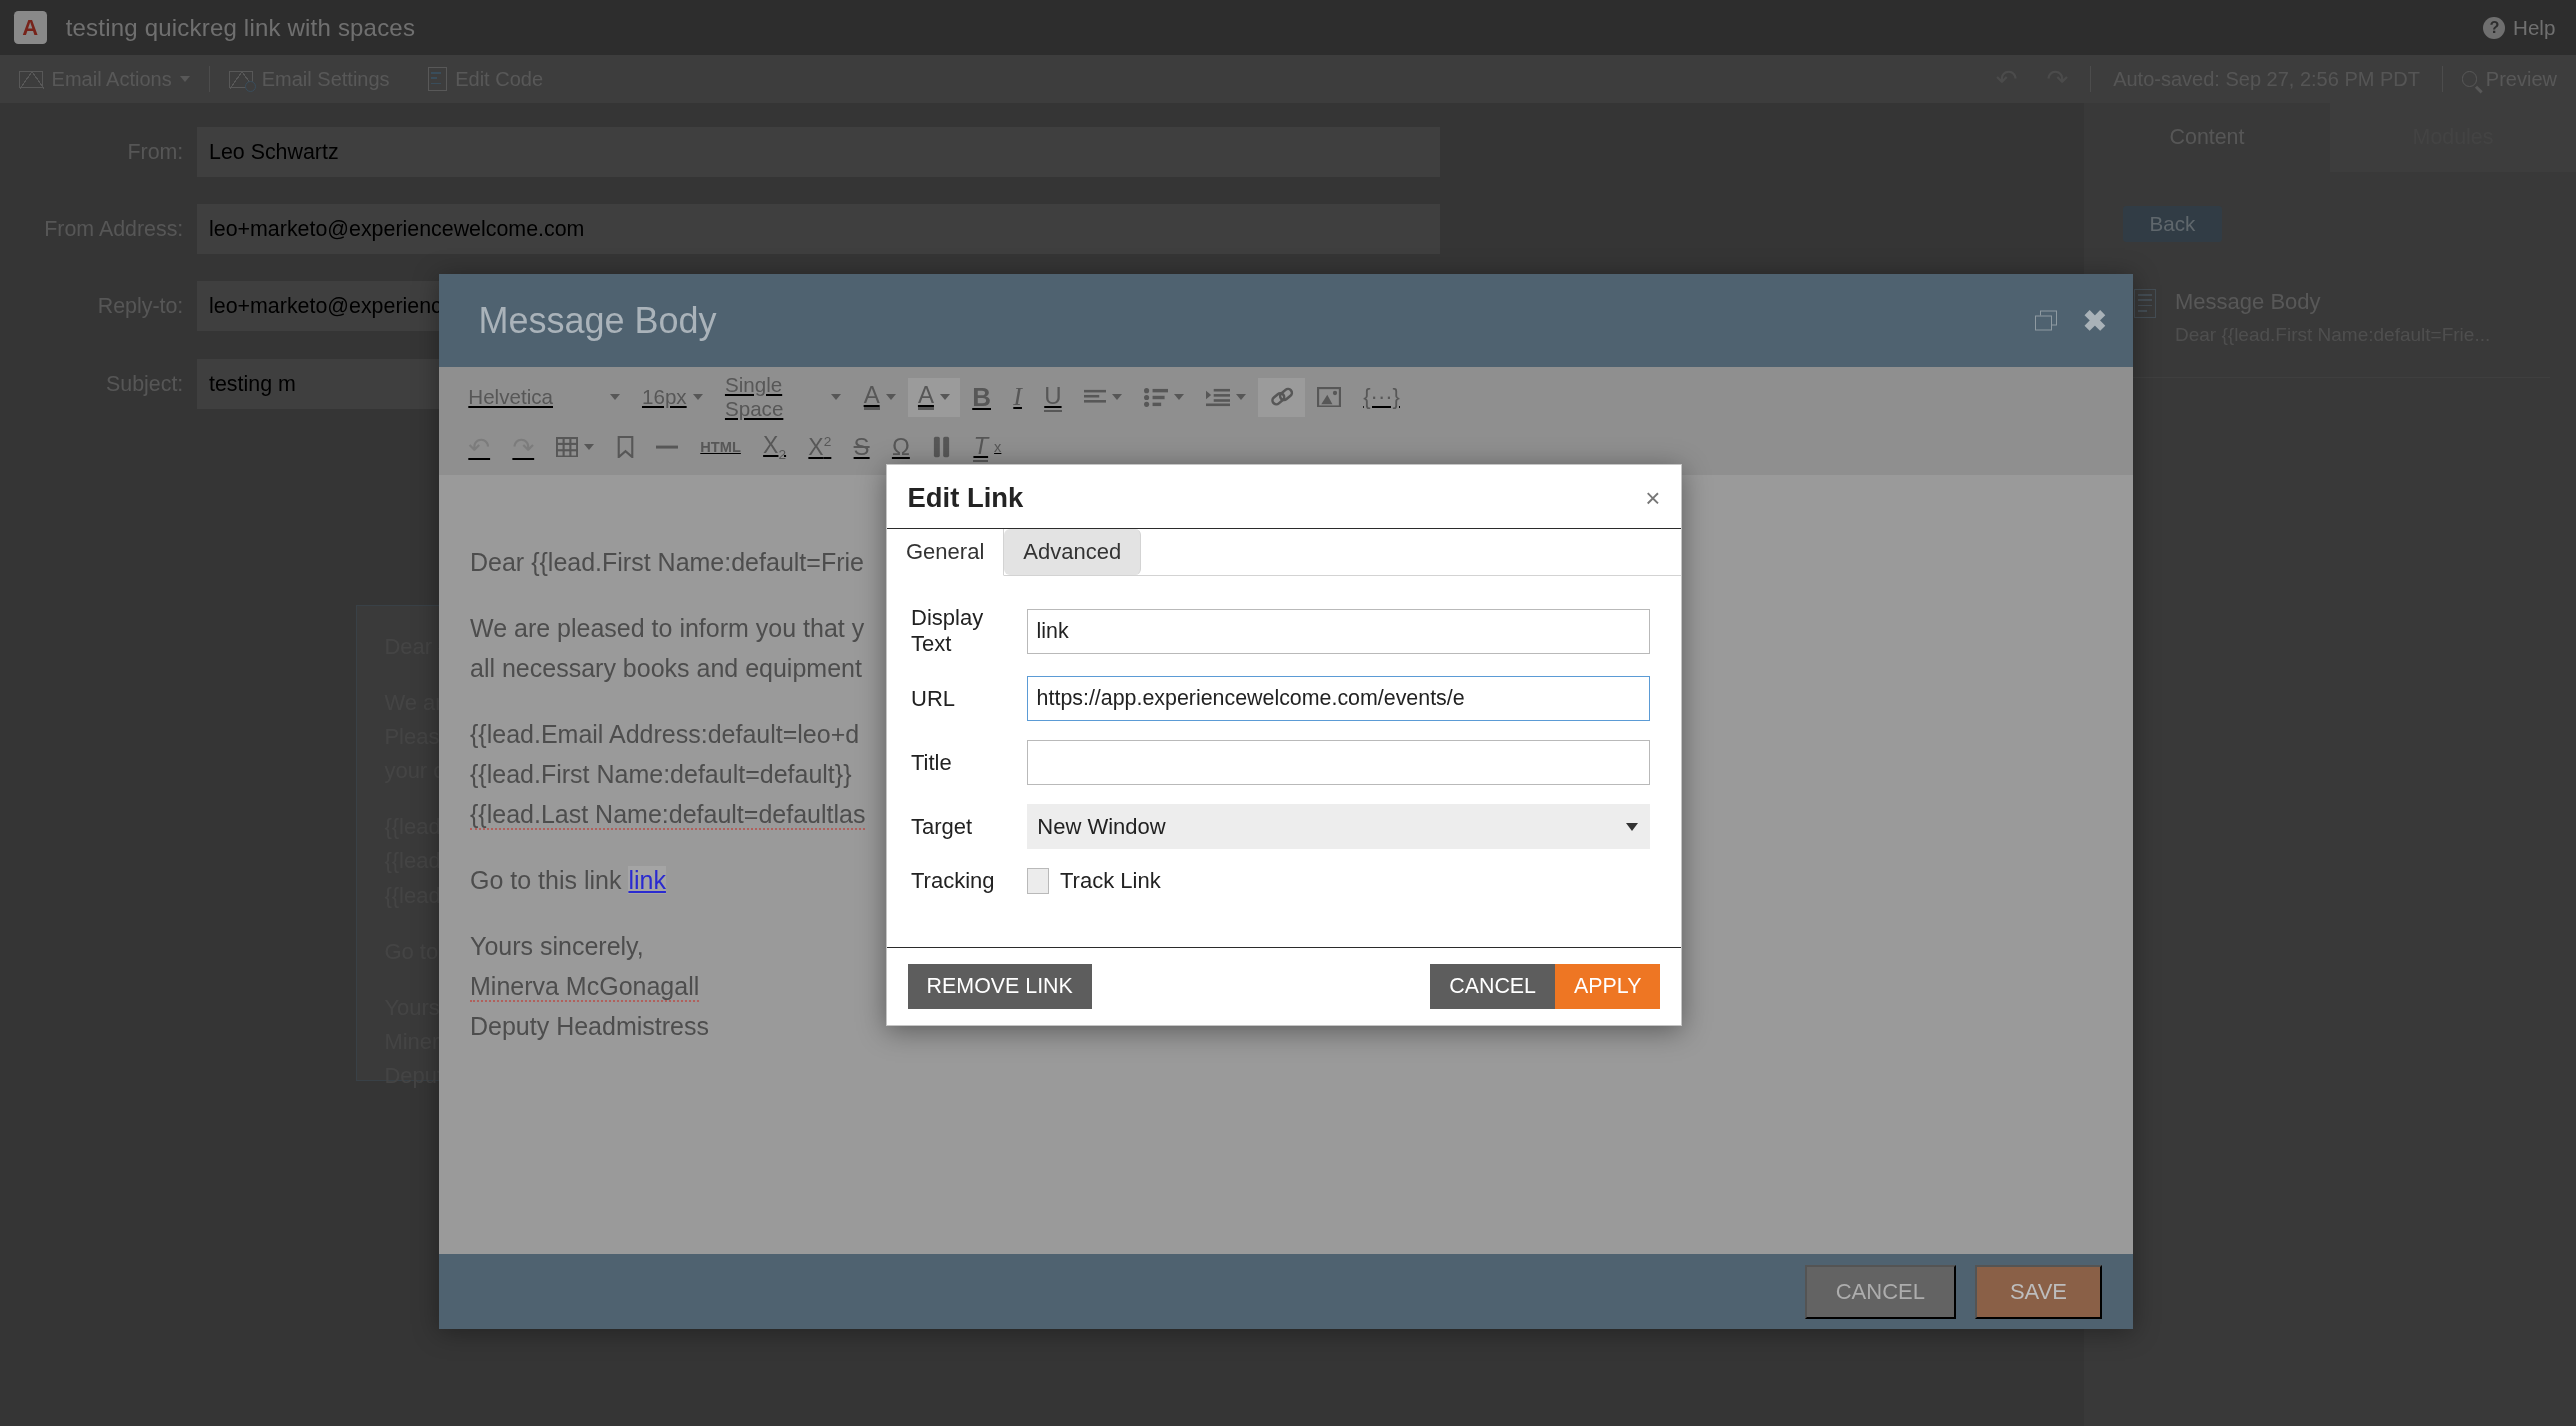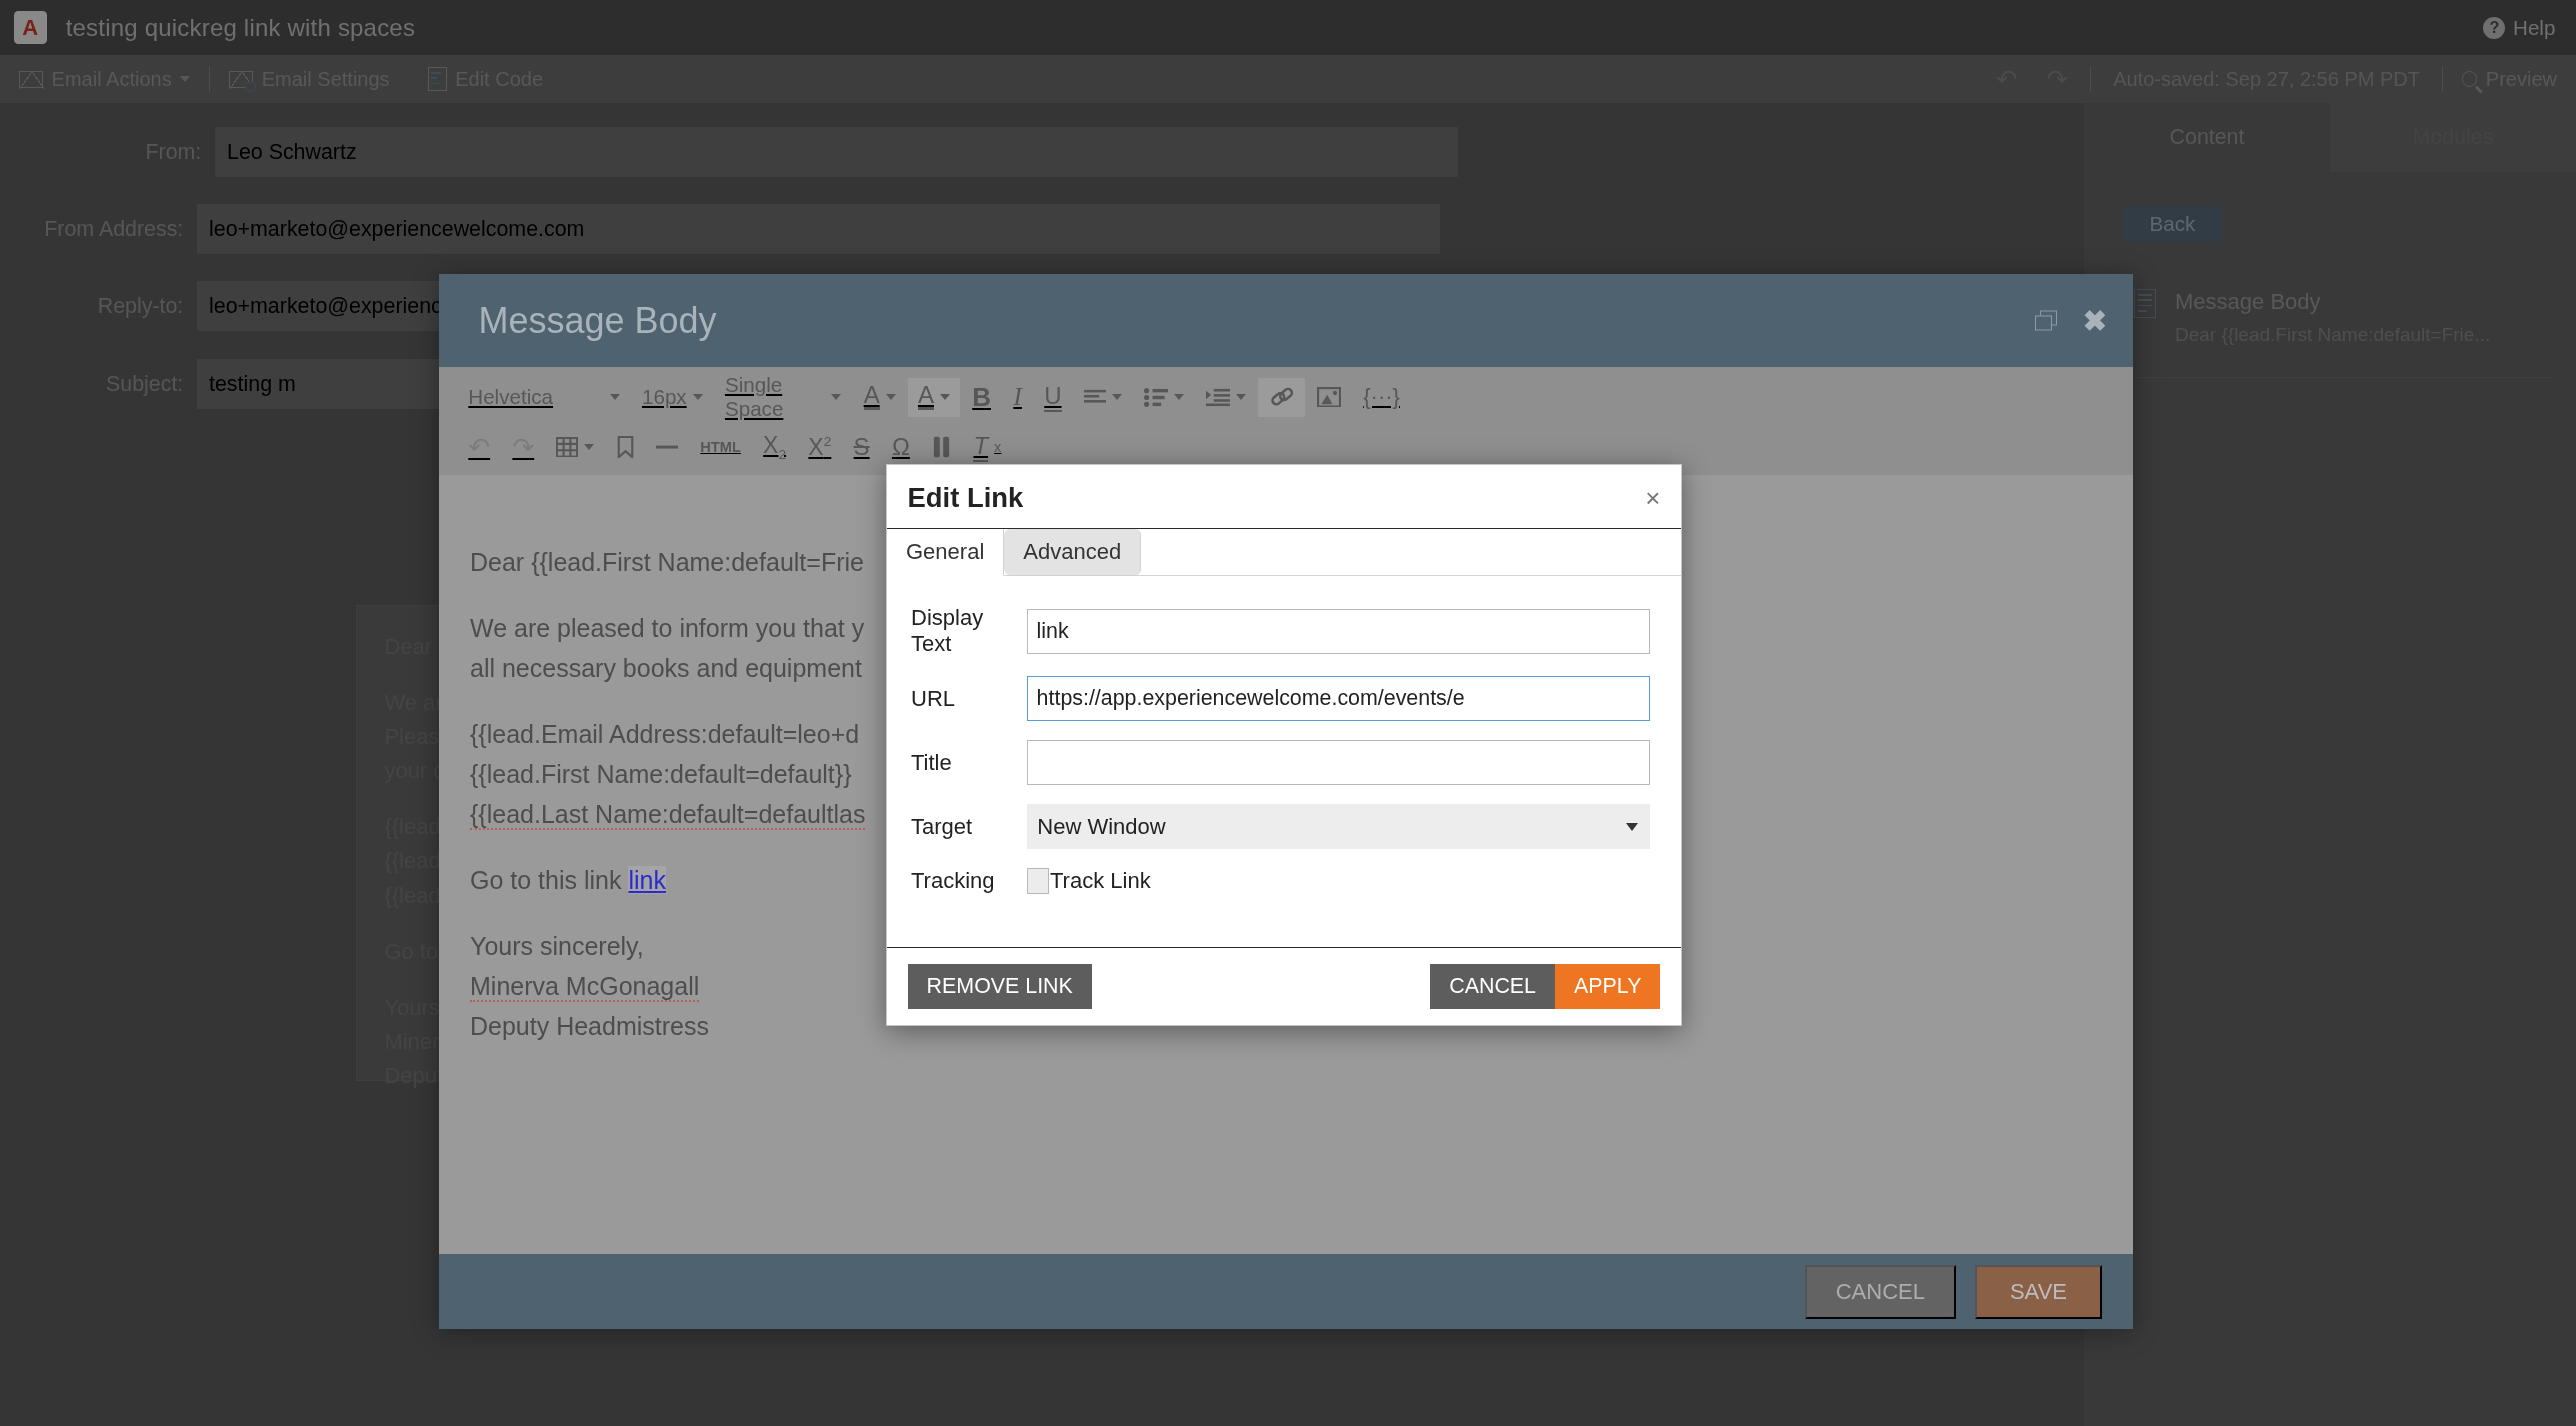--- a/index.html
+++ b/index.html
@@ -178,21 +178,21 @@
     font-size: 21.4px; color: #222; padding: 0 8.6px; outline: none;
     font-family: "Liberation Sans", sans-serif;
   }
   .ftext.focused { border: 1.7px solid #5b9bd5; }
   .fselect {
     flex: 1; height: 45px; background: #ededed; border: none;
     display: flex; align-items: center; justify-content: space-between;
     padding: 0 12px 0 10.3px; font-size: 22px; color: #222;
   }
   .fselect .arr { width: 0; height: 0; border-left: 6.9px solid transparent; border-right: 6.9px solid transparent; border-top: 8.6px solid #333; }
-  .fcheck { display: flex; align-items: center; gap: 1px; font-size: 22px; color: #222; text-align: right; }
+  .fcheck { display: flex; align-items: center; gap: 11px; font-size: 22px; color: #222; text-align: right; }
   .cbox { width: 22px; height: 26px; border: 0.9px solid #b9b9b9; background: #ececec; display: inline-block; }
   .elink-foot {
     border-top: 1.7px solid #2b2b2b; padding: 15.4px 20.6px; display: flex;
     align-items: center; justify-content: space-between;
   }
   .efoot-right { display: flex; gap: 0; }
   .btn-dark { background: #5d5d5d; color: #fff; font-size: 21.4px; padding: 10.3px 19px; border: none; font-family: "Liberation Sans", sans-serif; }
   .btn-orange { background: #ee7623; color: #fff; font-size: 21.4px; padding: 10.3px 19px; border: none; font-family: "Liberation Sans", sans-serif; }
 </style>
 </head>
@@ -241,21 +241,21 @@
       <div class="tb-item">
         <span class="mag"></span>
         <span>Preview</span>
       </div>
     </div>
   </div>
 
   <div class="app-body">
 
     <div class="compose">
-      <div class="field-row" style="left:12px;top:24px;width:1475px;padding-left:6px;">
+      <div class="field-row" style="left:0;top:24px;width:1475px;">
         <div class="field-label">From:</div>
         <div class="field-input" style="width:1243px">Leo Schwartz</div>
       </div>
       <div class="field-row" style="left:0;top:101px;width:1475px;">
         <div class="field-label">From Address:</div>
         <div class="field-input" style="width:1243px">leo+marketo@experiencewelcome.com</div>
       </div>
       <div class="field-row" style="left:0;top:178px;width:1475px;">
         <div class="field-label">Reply-to:</div>
         <div class="field-input" style="width:1243px">leo+marketo@experiencewelcome.com</div>

